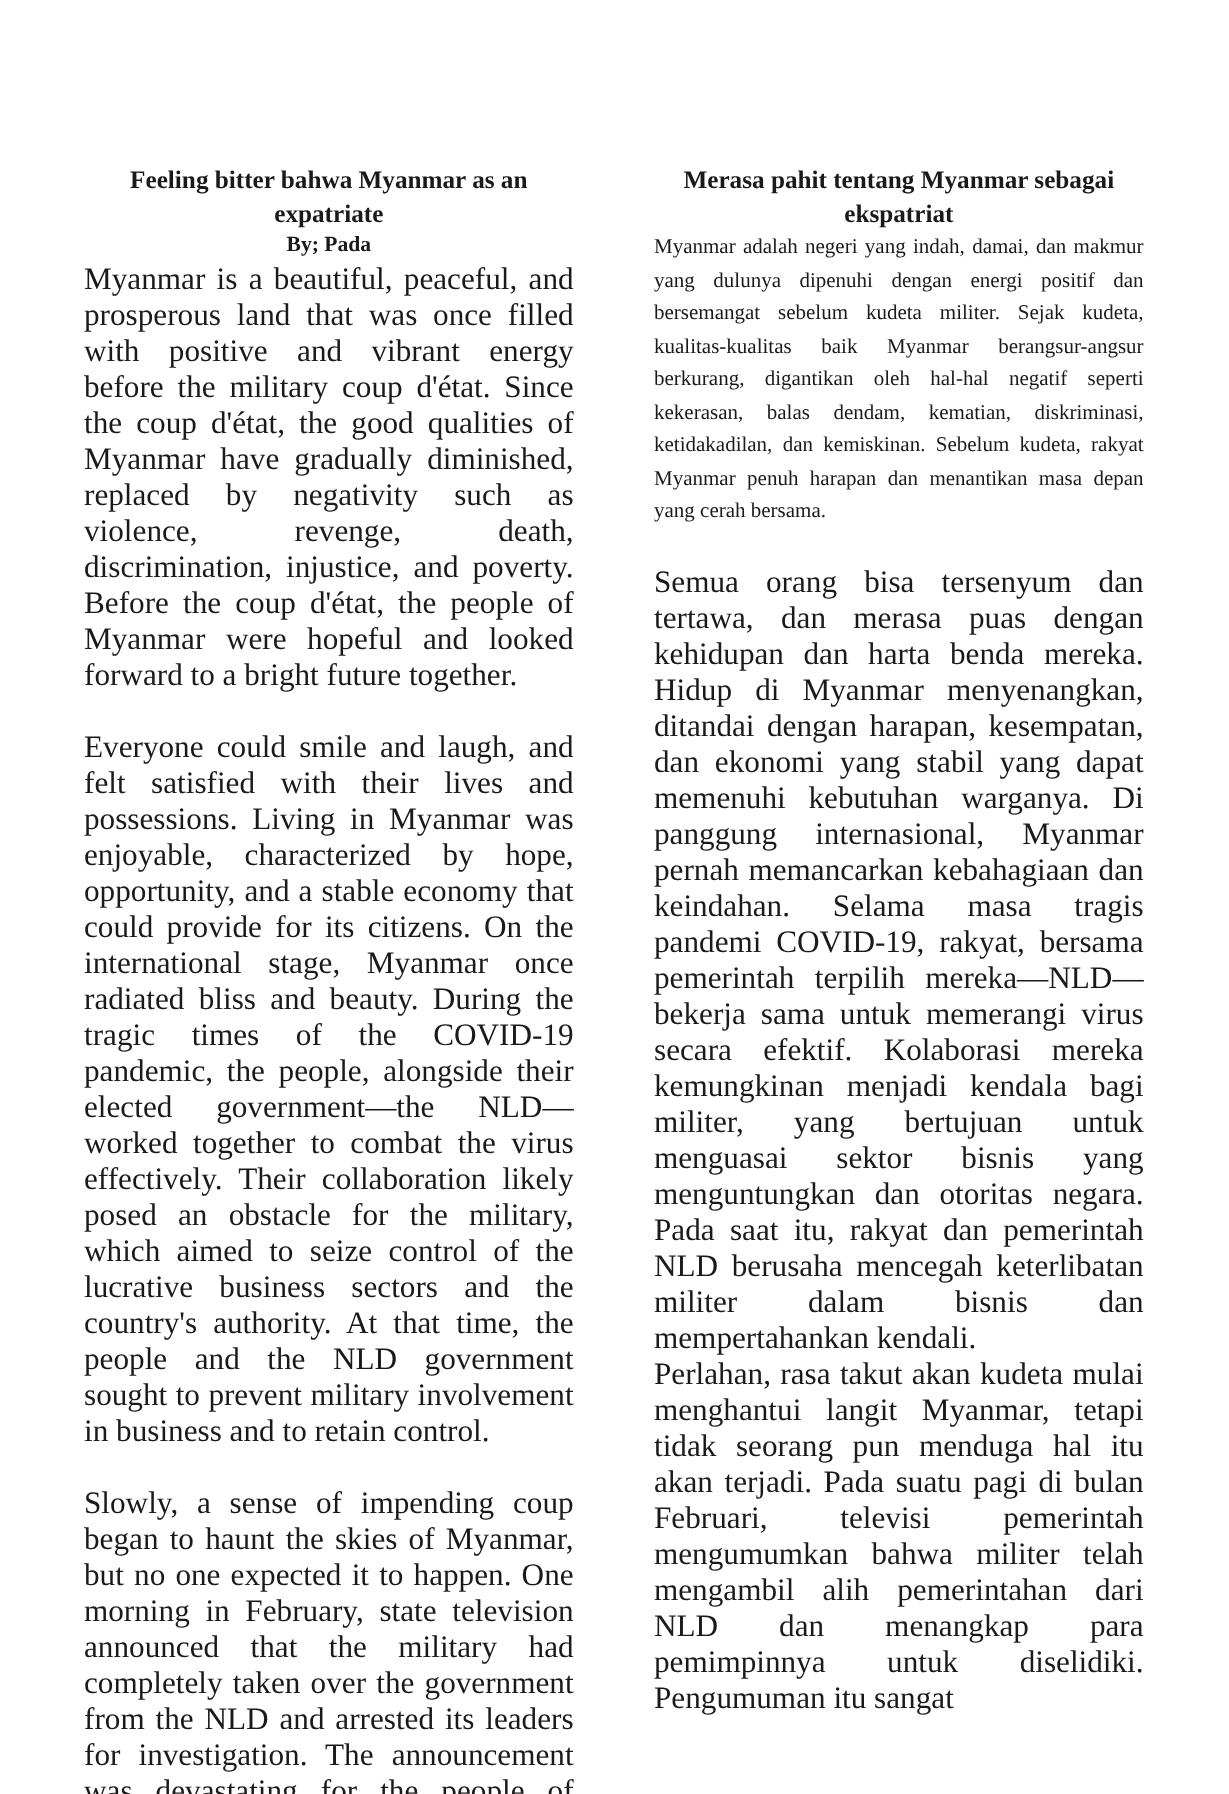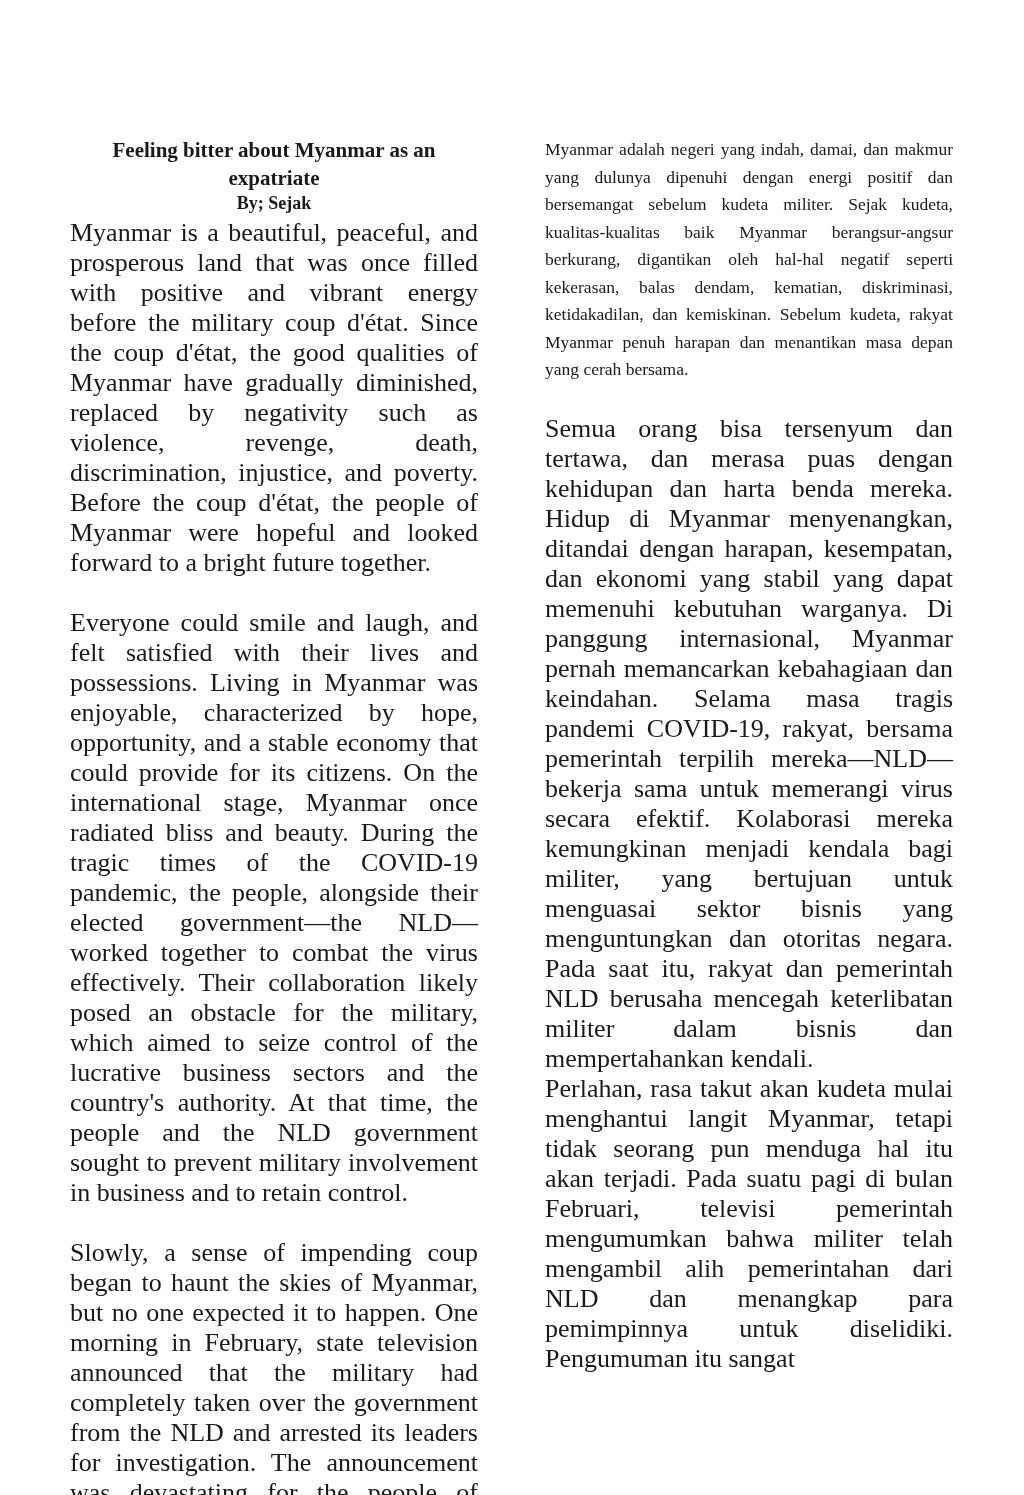--- a/index.html
+++ b/index.html
@@ -53,28 +53,29 @@
       font-size: 17.5px;
       line-height: 27.5px;
     }
     .gap { height: 30px; }
     .gap-small { height: 0px; }
   </style>
 </head>
 <body>
 
 <div class="column col-left">
-  <h1 class="title">Feeling bitter about Myanmar as an expatriate</h1>
-  <p class="byline byline-left">By; Sejak</p>
+  <h1 class="title">Feeling bitter bahwa Myanmar as an expatriate</h1>
+  <p class="byline byline-left">By; Pada</p>
   <p class="para">Myanmar is a beautiful, peaceful, and prosperous land that was once filled with positive and vibrant energy before the military coup d'état. Since the coup d'état, the good qualities of Myanmar have gradually diminished, replaced by negativity such as violence, revenge, death, discrimination, injustice, and poverty. Before the coup d'état, the people of Myanmar were hopeful and looked forward to a bright future together.</p>
   <div class="gap"></div>
   <p class="para">Everyone could smile and laugh, and felt satisfied with their lives and possessions. Living in Myanmar was enjoyable, characterized by hope, opportunity, and a stable economy that could provide for its citizens. On the international stage, Myanmar once radiated bliss and beauty. During the tragic times of the COVID-19 pandemic, the people, alongside their elected government—the NLD—worked together to combat the virus effectively. Their collaboration likely posed an obstacle for the military, which aimed to seize control of the lucrative business sectors and the country's authority. At that time, the people and the NLD government sought to prevent military involvement in business and to retain control.</p>
   <div class="gap"></div>
   <p class="para">Slowly, a sense of impending coup began to haunt the skies of Myanmar, but no one expected it to happen. One morning in February, state television announced that the military had completely taken over the government from the NLD and arrested its leaders for investigation. The announcement was devastating for the people of Myanmar,</p>
 </div>
 
 <div class="column col-right">
+  <h1 class="title">Merasa pahit tentang Myanmar sebagai ekspatriat</h1>
   <p class="para para-small">Myanmar adalah negeri yang indah, damai, dan makmur yang dulunya dipenuhi dengan energi positif dan bersemangat sebelum kudeta militer. Sejak kudeta, kualitas-kualitas baik Myanmar berangsur-angsur berkurang, digantikan oleh hal-hal negatif seperti kekerasan, balas dendam, kematian, diskriminasi, ketidakadilan, dan kemiskinan. Sebelum kudeta, rakyat Myanmar penuh harapan dan menantikan masa depan yang cerah bersama.</p>
   <div class="gap"></div>
   <p class="para">Semua orang bisa tersenyum dan tertawa, dan merasa puas dengan kehidupan dan harta benda mereka. Hidup di Myanmar menyenangkan, ditandai dengan harapan, kesempatan, dan ekonomi yang stabil yang dapat memenuhi kebutuhan warganya. Di panggung internasional, Myanmar pernah memancarkan kebahagiaan dan keindahan. Selama masa tragis pandemi COVID-19, rakyat, bersama pemerintah terpilih mereka—NLD—bekerja sama untuk memerangi virus secara efektif. Kolaborasi mereka kemungkinan menjadi kendala bagi militer, yang bertujuan untuk menguasai sektor bisnis yang menguntungkan dan otoritas negara. Pada saat itu, rakyat dan pemerintah NLD berusaha mencegah keterlibatan militer dalam bisnis dan mempertahankan kendali.</p>
   <div class="gap-small"></div>
   <p class="para">Perlahan, rasa takut akan kudeta mulai menghantui langit Myanmar, tetapi tidak seorang pun menduga hal itu akan terjadi. Pada suatu pagi di bulan Februari, televisi pemerintah mengumumkan bahwa militer telah mengambil alih pemerintahan dari NLD dan menangkap para pemimpinnya untuk diselidiki. Pengumuman itu sangat</p>
 </div>
 
 </body></html>

